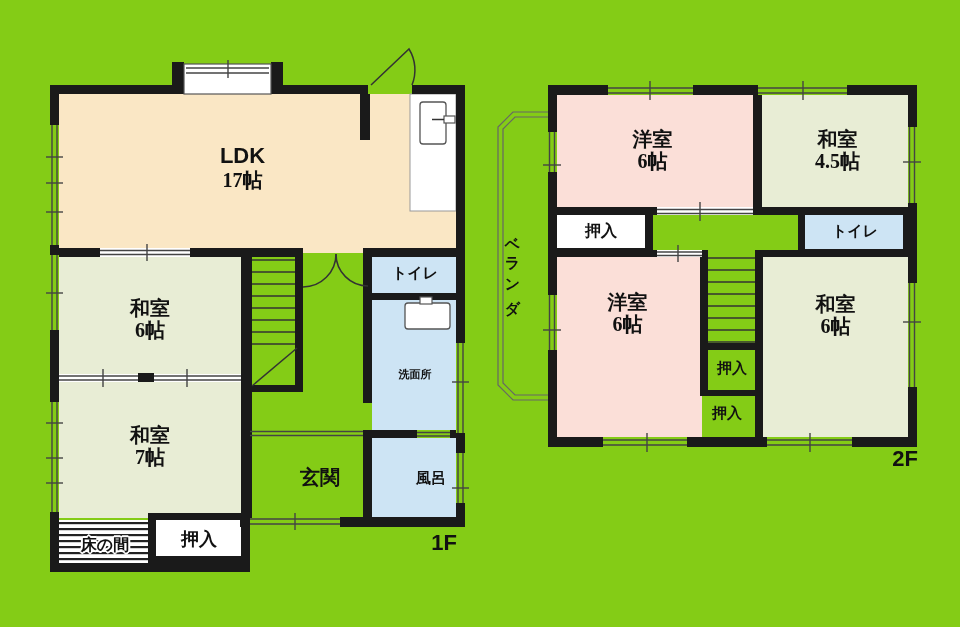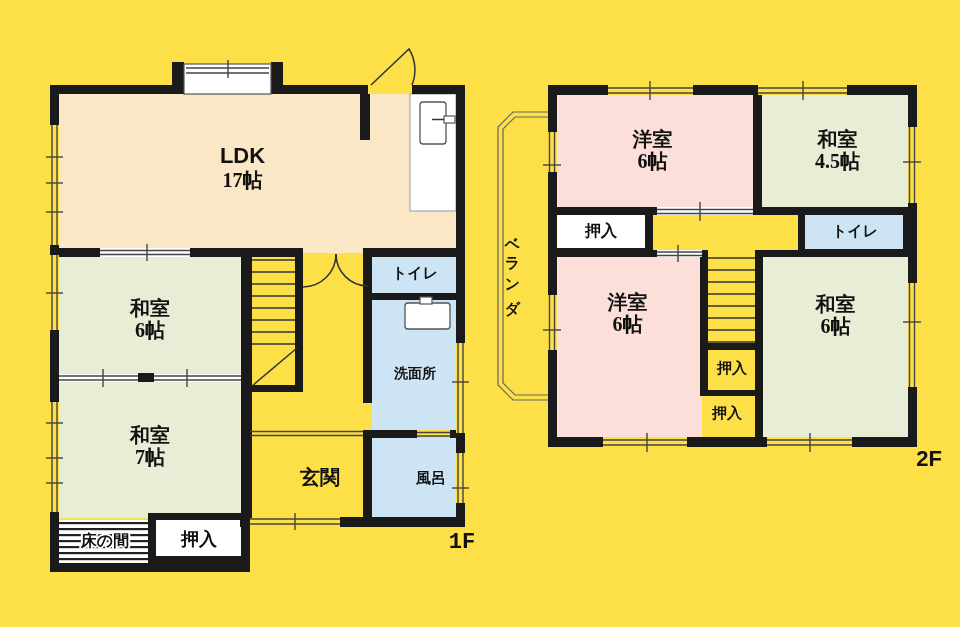--- a/index.html
+++ b/index.html
@@ -1,30 +1,30 @@
 <!DOCTYPE html>
 <html><head>
 <meta charset="utf-8">
 <style>
   html,body{margin:0;padding:0;background:#fff;}
-  #canvas{position:relative;width:960px;height:627px;background:#fde047;overflow:hidden;
+  #canvas{position:relative;width:960px;height:627px;background:#84cc16;overflow:hidden;
           font-family:"Liberation Sans","DejaVu Sans",sans-serif;}
   svg{position:absolute;left:0;top:0;}
   .wall{fill:#1a1a1a;}
   .ldk{fill:#FAE7C5;}
   .wa{fill:#E8EDD5;}
   .yo{fill:#FBDFD8;}
   .wet{fill:#CDE4F4;}
   .win{stroke:#444;stroke-width:1.4;fill:none;}
   .thin{stroke:#333;stroke-width:1.5;fill:none;}
   .lite{stroke:#666;stroke-width:1.2;fill:none;}
   .label{position:absolute;display:flex;flex-direction:column;align-items:center;
          justify-content:center;font-weight:bold;color:#111;line-height:1.12;text-align:center;}
   .fs22{font-size:22px;} .fs20{font-size:20px;font-family:Liberation Serif, serif;} .fs18{font-size:18px;}
-  .fs16{font-size:16px;} .fs15{font-size:15px;} .fs14{font-size:14px;}
+  .fs16{font-size:16px;} .fs15{font-size:15px;} .fs14{font-size:11px;}
   .halo{text-shadow:-2px 0 #fff,2px 0 #fff,0 -2px #fff,0 2px #fff,
         -1px -1px #fff,1px 1px #fff,-1px 1px #fff,1px -1px #fff;}
   .vert{writing-mode:vertical-rl;letter-spacing:4px;}
 </style>
 </head>
 <body>
 
 <div id="canvas">
 
 <svg width="960" height="627" viewBox="0 0 960 627">
@@ -250,39 +250,39 @@
   <span class="fs20">17帖</span>
 </div>
 <div class="label fs20" style="left:95px;top:293px;width:110px;height:52px;">
   <span>和室</span>
   <span>6帖</span>
 </div>
 <div class="label fs20" style="left:95px;top:420px;width:110px;height:52px;">
   <span>和室</span>
   <span>7帖</span>
 </div>
-<div class="label fs16 halo" style="left:62px;top:528px;width:86px;height:26px;">
+<div class="label fs16 halo" style="left:62px;top:528px;width:86px;height:26px;justify-content:flex-end;">
   <span>床の間</span>
 </div>
 <div class="label fs18" style="left:155px;top:526px;width:88px;height:26px;">
   <span>押入</span>
 </div>
 <div class="label fs20" style="left:280px;top:463px;width:80px;height:28px;">
   <span>玄関</span>
 </div>
 <div class="label fs15" style="left:377px;top:261px;width:76px;height:24px;">
   <span>トイレ</span>
 </div>
 <div class="label fs14" style="left:377px;top:363px;width:76px;height:22px;">
   <span>洗面所</span>
 </div>
 <div class="label fs15" style="left:398px;top:466px;width:66px;height:24px;">
   <span>風呂</span>
 </div>
-<div class="label fs22" style="left:442px;top:530px;width:40px;height:26px;font-family:Liberation Mono, monospace;">
+<div class="label fs22" style="left:424px;top:530px;width:40px;height:26px;">
   <span>1F</span>
 </div>
 
 <div class="label fs20" style="left:595px;top:124px;width:115px;height:52px;">
   <span>洋室</span>
   <span>6帖</span>
 </div>
 <div class="label fs20" style="left:780px;top:124px;width:115px;height:52px;">
   <span>和室</span>
   <span>4.5帖</span>
@@ -303,17 +303,17 @@
 </div>
 <div class="label fs15" style="left:708px;top:357px;width:48px;height:22px;">
   <span>押入</span>
 </div>
 <div class="label fs15" style="left:703px;top:402px;width:48px;height:22px;">
   <span>押入</span>
 </div>
 <div class="label fs15 vert" style="left:498px;top:210px;width:28px;height:115px;">
   <span>ベランダ</span>
 </div>
-<div class="label fs22" style="left:885px;top:446px;width:40px;height:26px;margin-left:24px;">
+<div class="label fs22" style="left:885px;top:446px;width:40px;height:26px;">
   <span>2F</span>
 </div>
 
 </div>
 
 </body></html>

